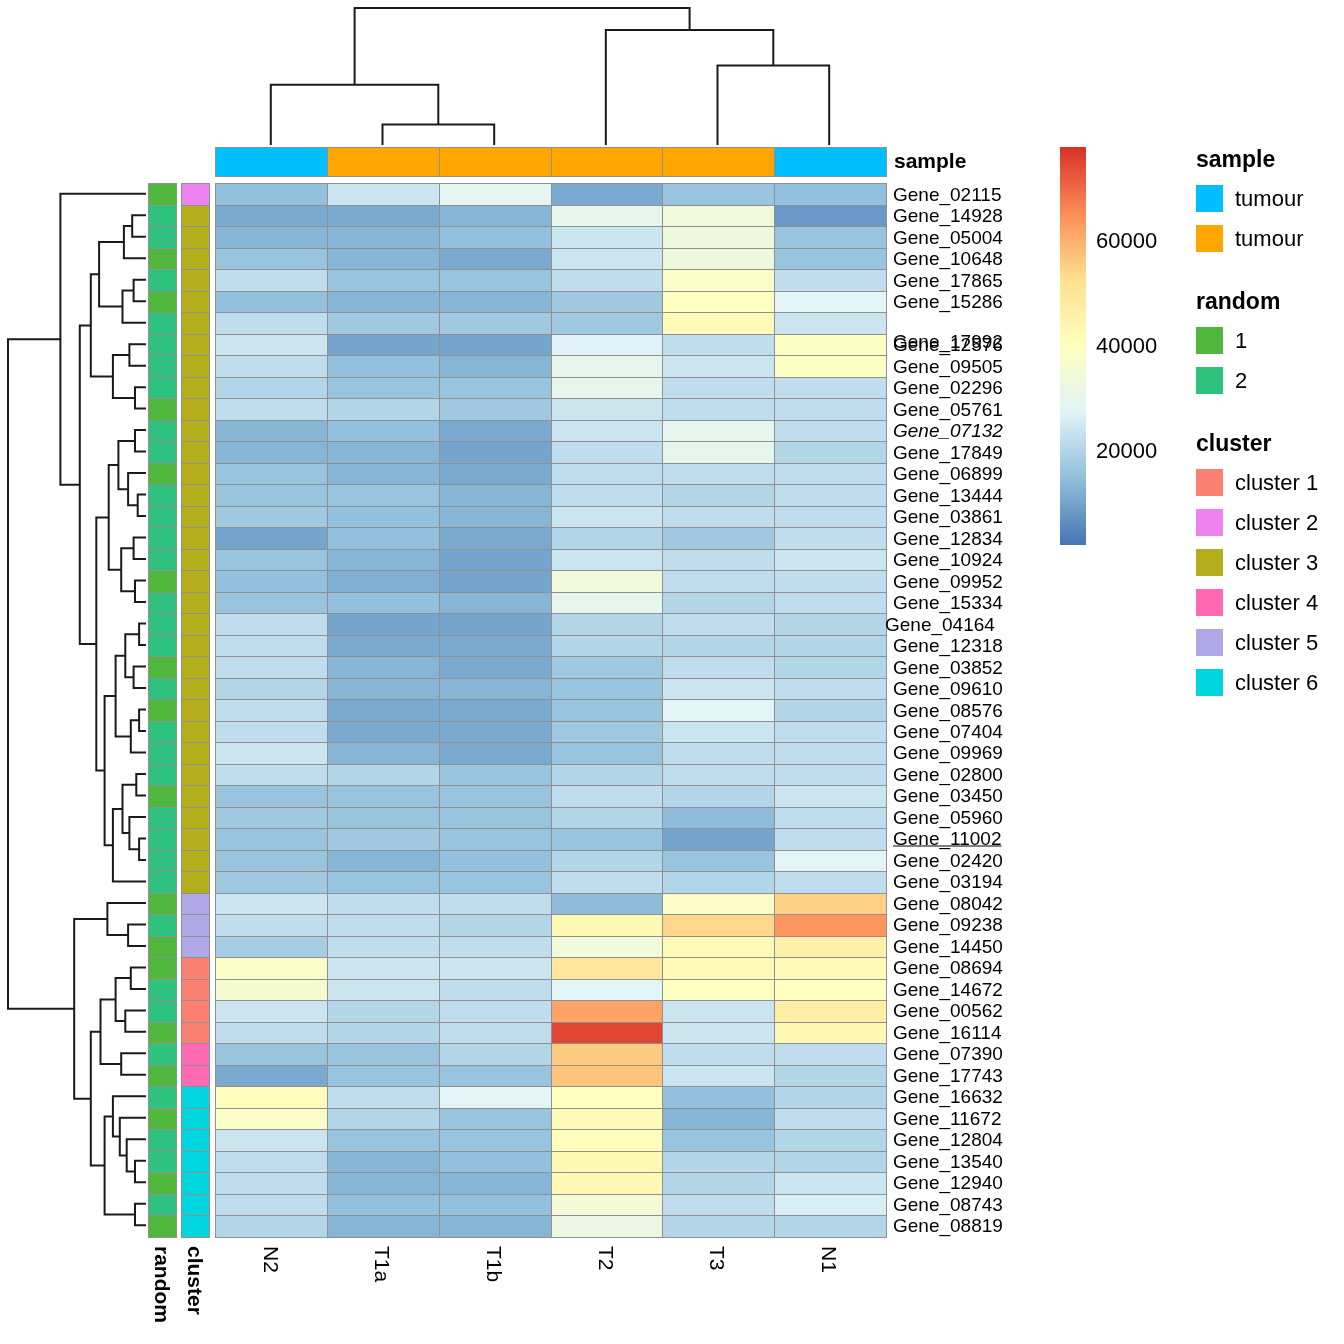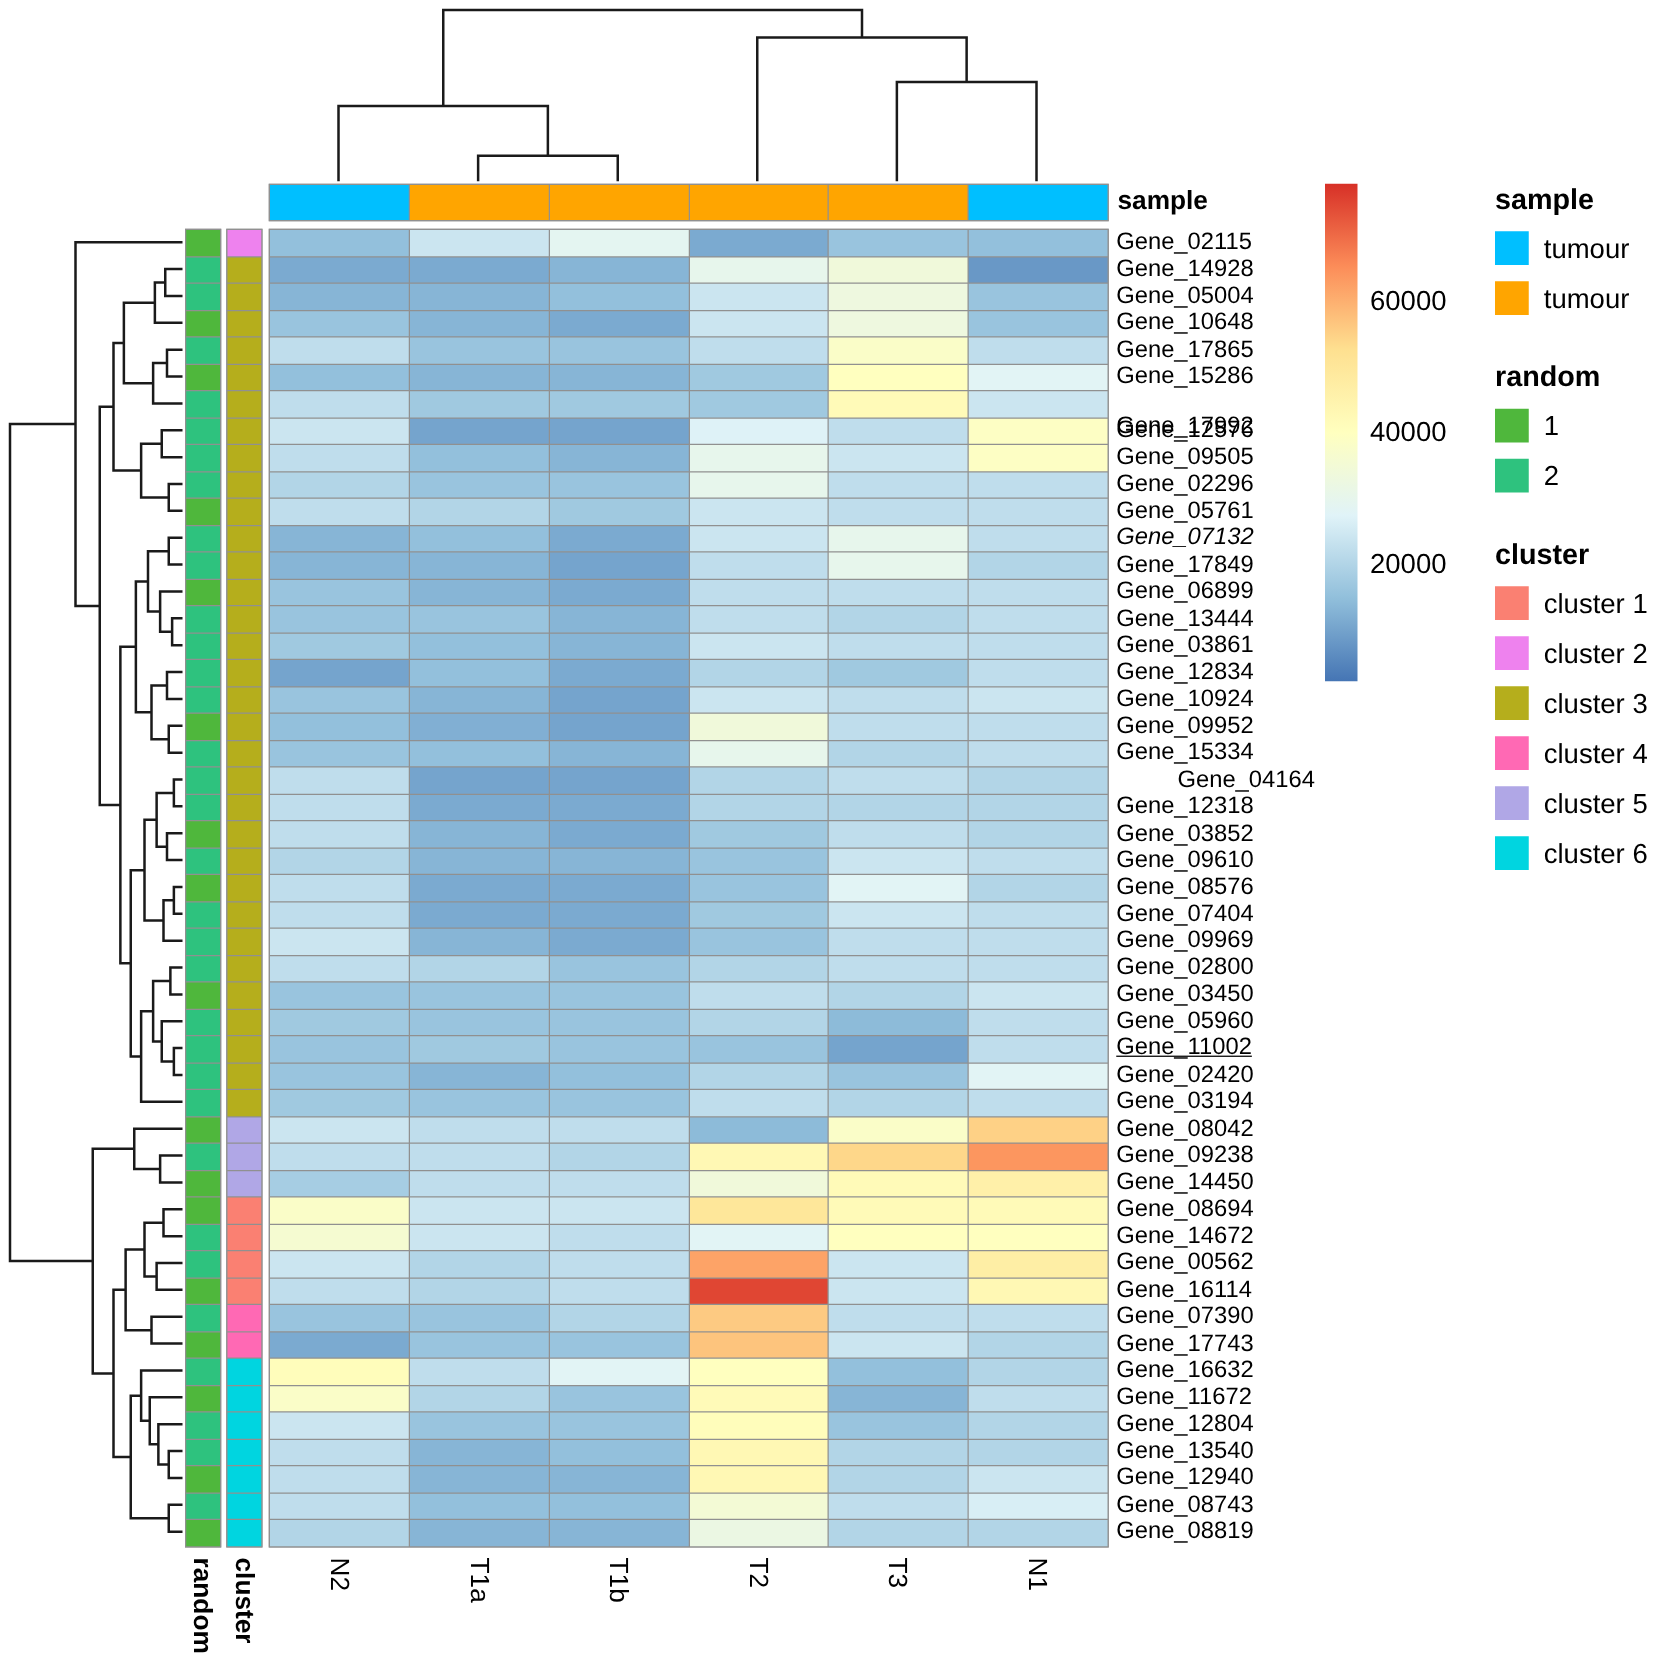--- a/index.html
+++ b/index.html
@@ -459,21 +459,21 @@
       <div class="row-label" style="left: 893px; top: 408.643px;">Gene_05761</div>
       <div class="row-label" style="left: 893px; top: 430.133px; font-style: italic;">Gene_07132</div>
       <div class="row-label" style="left: 893px; top: 451.622px;">Gene_17849</div>
       <div class="row-label" style="left: 893px; top: 473.112px;">Gene_06899</div>
       <div class="row-label" style="left: 893px; top: 494.602px;">Gene_13444</div>
       <div class="row-label" style="left: 893px; top: 516.092px;">Gene_03861</div>
       <div class="row-label" style="left: 893px; top: 537.582px;">Gene_12834</div>
       <div class="row-label" style="left: 893px; top: 559.071px;">Gene_10924</div>
       <div class="row-label" style="left: 893px; top: 580.561px;">Gene_09952</div>
       <div class="row-label" style="left: 893px; top: 602.051px;">Gene_15334</div>
-      <div class="row-label" style="left: 942px; top: 623.541px;">Gene_04164</div>
+      <div class="row-label" style="left: 885px; top: 623.541px;">Gene_04164</div>
       <div class="row-label" style="left: 893px; top: 645.031px;">Gene_12318</div>
       <div class="row-label" style="left: 893px; top: 666.52px;">Gene_03852</div>
       <div class="row-label" style="left: 893px; top: 688.01px;">Gene_09610</div>
       <div class="row-label" style="left: 893px; top: 709.5px;">Gene_08576</div>
       <div class="row-label" style="left: 893px; top: 730.99px;">Gene_07404</div>
       <div class="row-label" style="left: 893px; top: 752.48px;">Gene_09969</div>
       <div class="row-label" style="left: 893px; top: 773.969px;">Gene_02800</div>
       <div class="row-label" style="left: 893px; top: 795.459px;">Gene_03450</div>
       <div class="row-label" style="left: 893px; top: 816.949px;">Gene_05960</div>
       <div class="row-label" style="left: 893px; top: 838.439px; text-decoration: underline;">Gene_11002</div>

